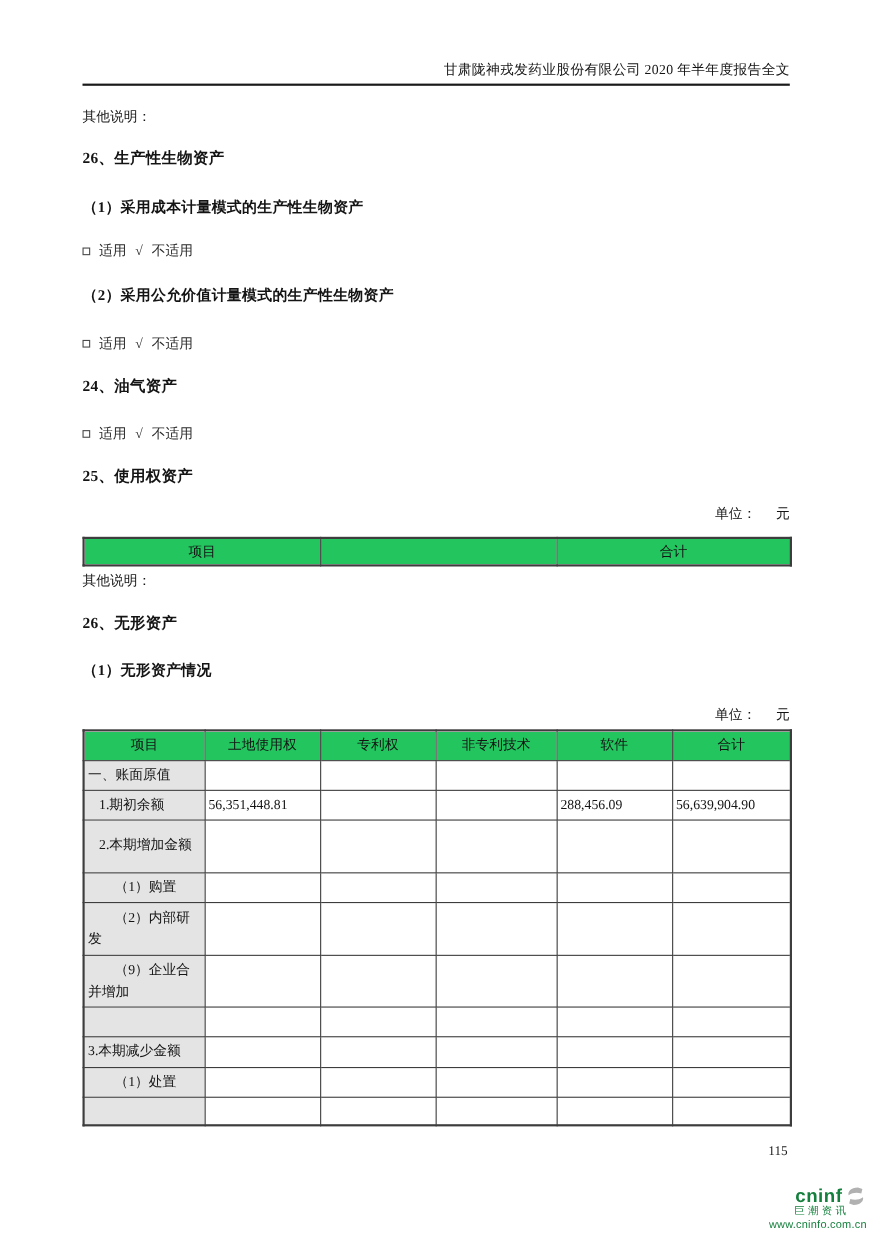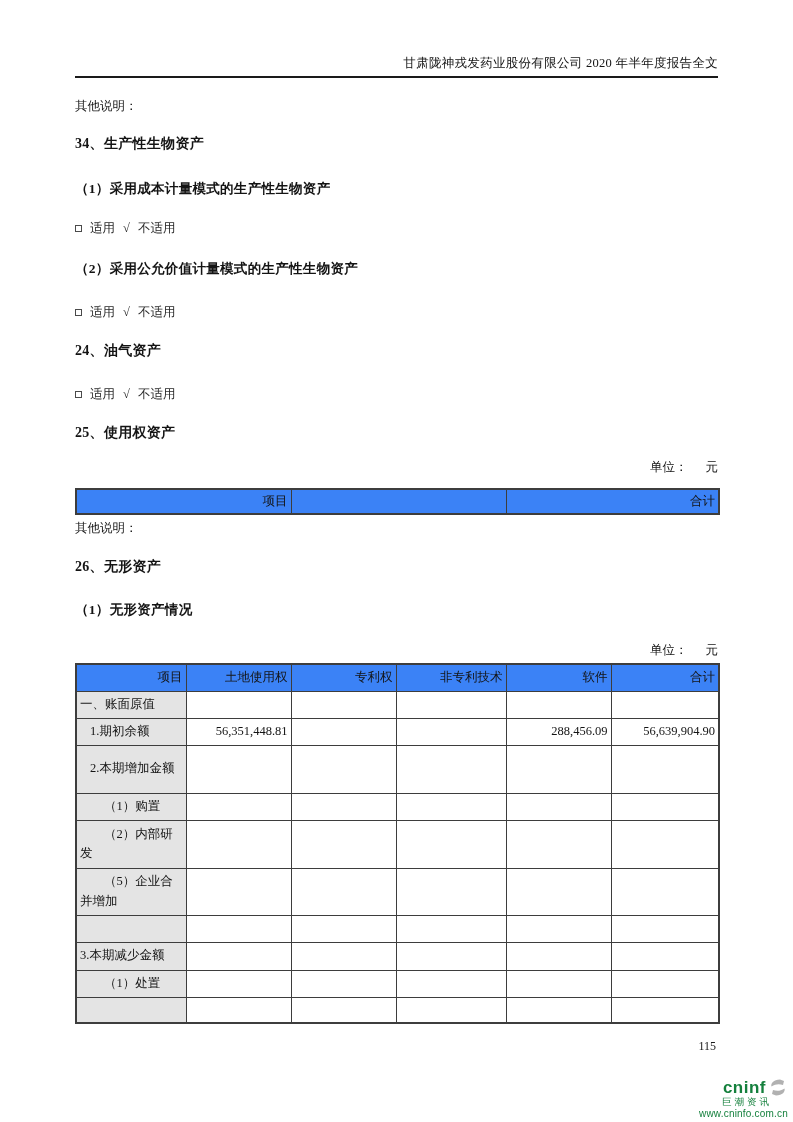--- a/index.html
+++ b/index.html
@@ -27,23 +27,23 @@
   .chk-square { width:7px; height:7px; border:1px solid #4a4a4a; display:inline-block; margin-right:8px; }
   .applicability .sep { display:inline-block; width:8px; }
 
   .unit { font-size:12.5px; text-align:right; }
   .unit .u-val { margin-left:18px; }
 
   table { border-collapse:collapse; table-layout:fixed; width:643px; font-size:12.5px; }
   table.bordered { border:2px solid #3d3d3d; }
   th, td { border:1px solid #3d3d3d; padding:1px 3px; vertical-align:middle;
            overflow:hidden; word-break:break-all; line-height:1.55; }
-  th { background:#3b82f6; font-weight:normal; text-align:right; }
+  th { background:#22c55e; font-weight:normal; text-align:center; }
   td.lbl { background:#e4e4e4; text-align:left; }
-  td.num { text-align:right; }
+  td.num { }
   td.ind-1 { text-indent:10px; }
   td.ind-2 { text-indent:24px; }
 
   .pageno { position:absolute; top:1039px; right:77px; font-size:12px; color:#1a1a1a; }
 
   .logo { position:absolute; top:1079px; right:5px; color:#15803d;
           font-family:"Liberation Sans","DejaVu Sans",sans-serif; text-align:right; }
   .logo-row1 { display:flex; align-items:center; justify-content:flex-end; }
   .logo-brand { font-size:17px; font-weight:bold; letter-spacing:0.5px; line-height:1; }
   .logo-swirl { margin-left:2px; }
@@ -54,21 +54,21 @@
 <body>
 
 <div class="page">
   <div class="content">
 
     <div class="abs doc-title" style="top:55px">甘肃陇神戎发药业股份有限公司 2020 年半年度报告全文</div>
     <div class="abs rule" style="top:76px"></div>
 
     <div class="abs note" style="top:98px">其他说明：</div>
 
-    <div class="abs h1" style="top:135px">34、生产性生物资产</div>
+    <div class="abs h1" style="top:135px">26、生产性生物资产</div>
 
     <div class="abs h2" style="top:180px">（1）采用成本计量模式的生产性生物资产</div>
 
     <div class="abs applicability" style="top:220px">
       <span class="chk-square"></span>
         <span>适用</span>
         <span class="sep"></span>
         <span>√</span>
         <span class="sep"></span>
         <span>不适用</span>
@@ -179,21 +179,21 @@
           </tr>
           <tr style="height: 48px; padding-left: 16px;">
             <td class="lbl ind-2">（2）内部研发</td>
             <td class="num"></td>
             <td class="num"></td>
             <td class="num"></td>
             <td class="num"></td>
             <td class="num"></td>
           </tr>
           <tr style="height: 47px;">
-            <td class="lbl ind-2">（5）企业合并增加</td>
+            <td class="lbl ind-2">（9）企业合并增加</td>
             <td class="num"></td>
             <td class="num"></td>
             <td class="num"></td>
             <td class="num"></td>
             <td class="num"></td>
           </tr>
           <tr style="height: 27px;">
             <td class="lbl ind-0"></td>
             <td class="num"></td>
             <td class="num"></td>

